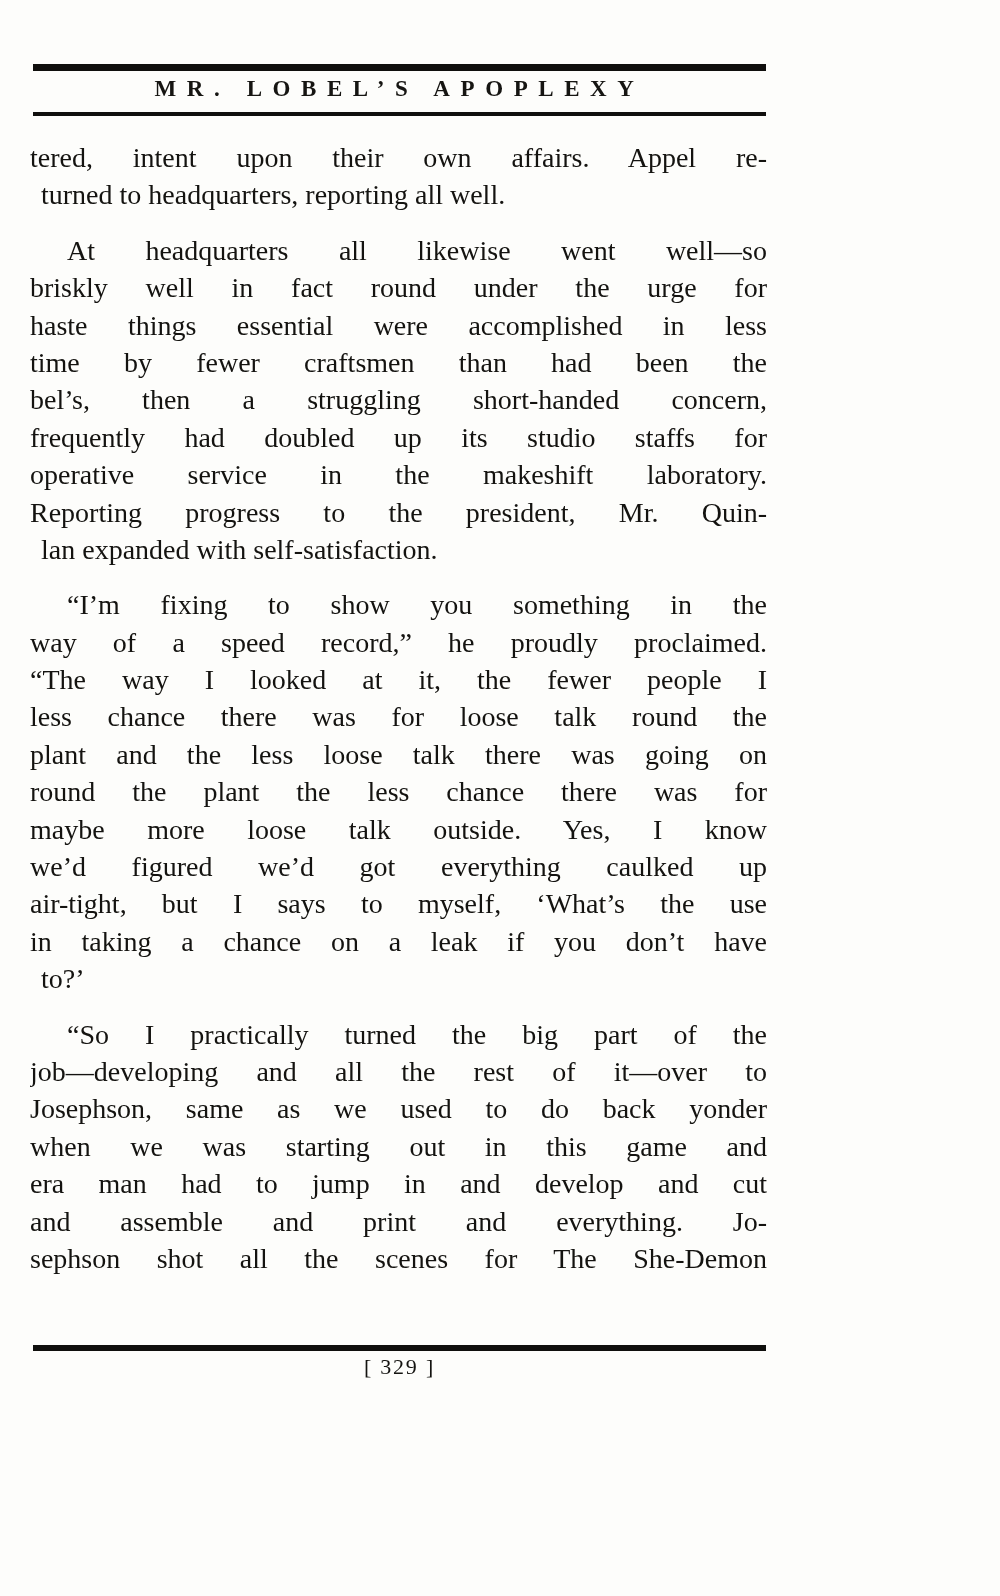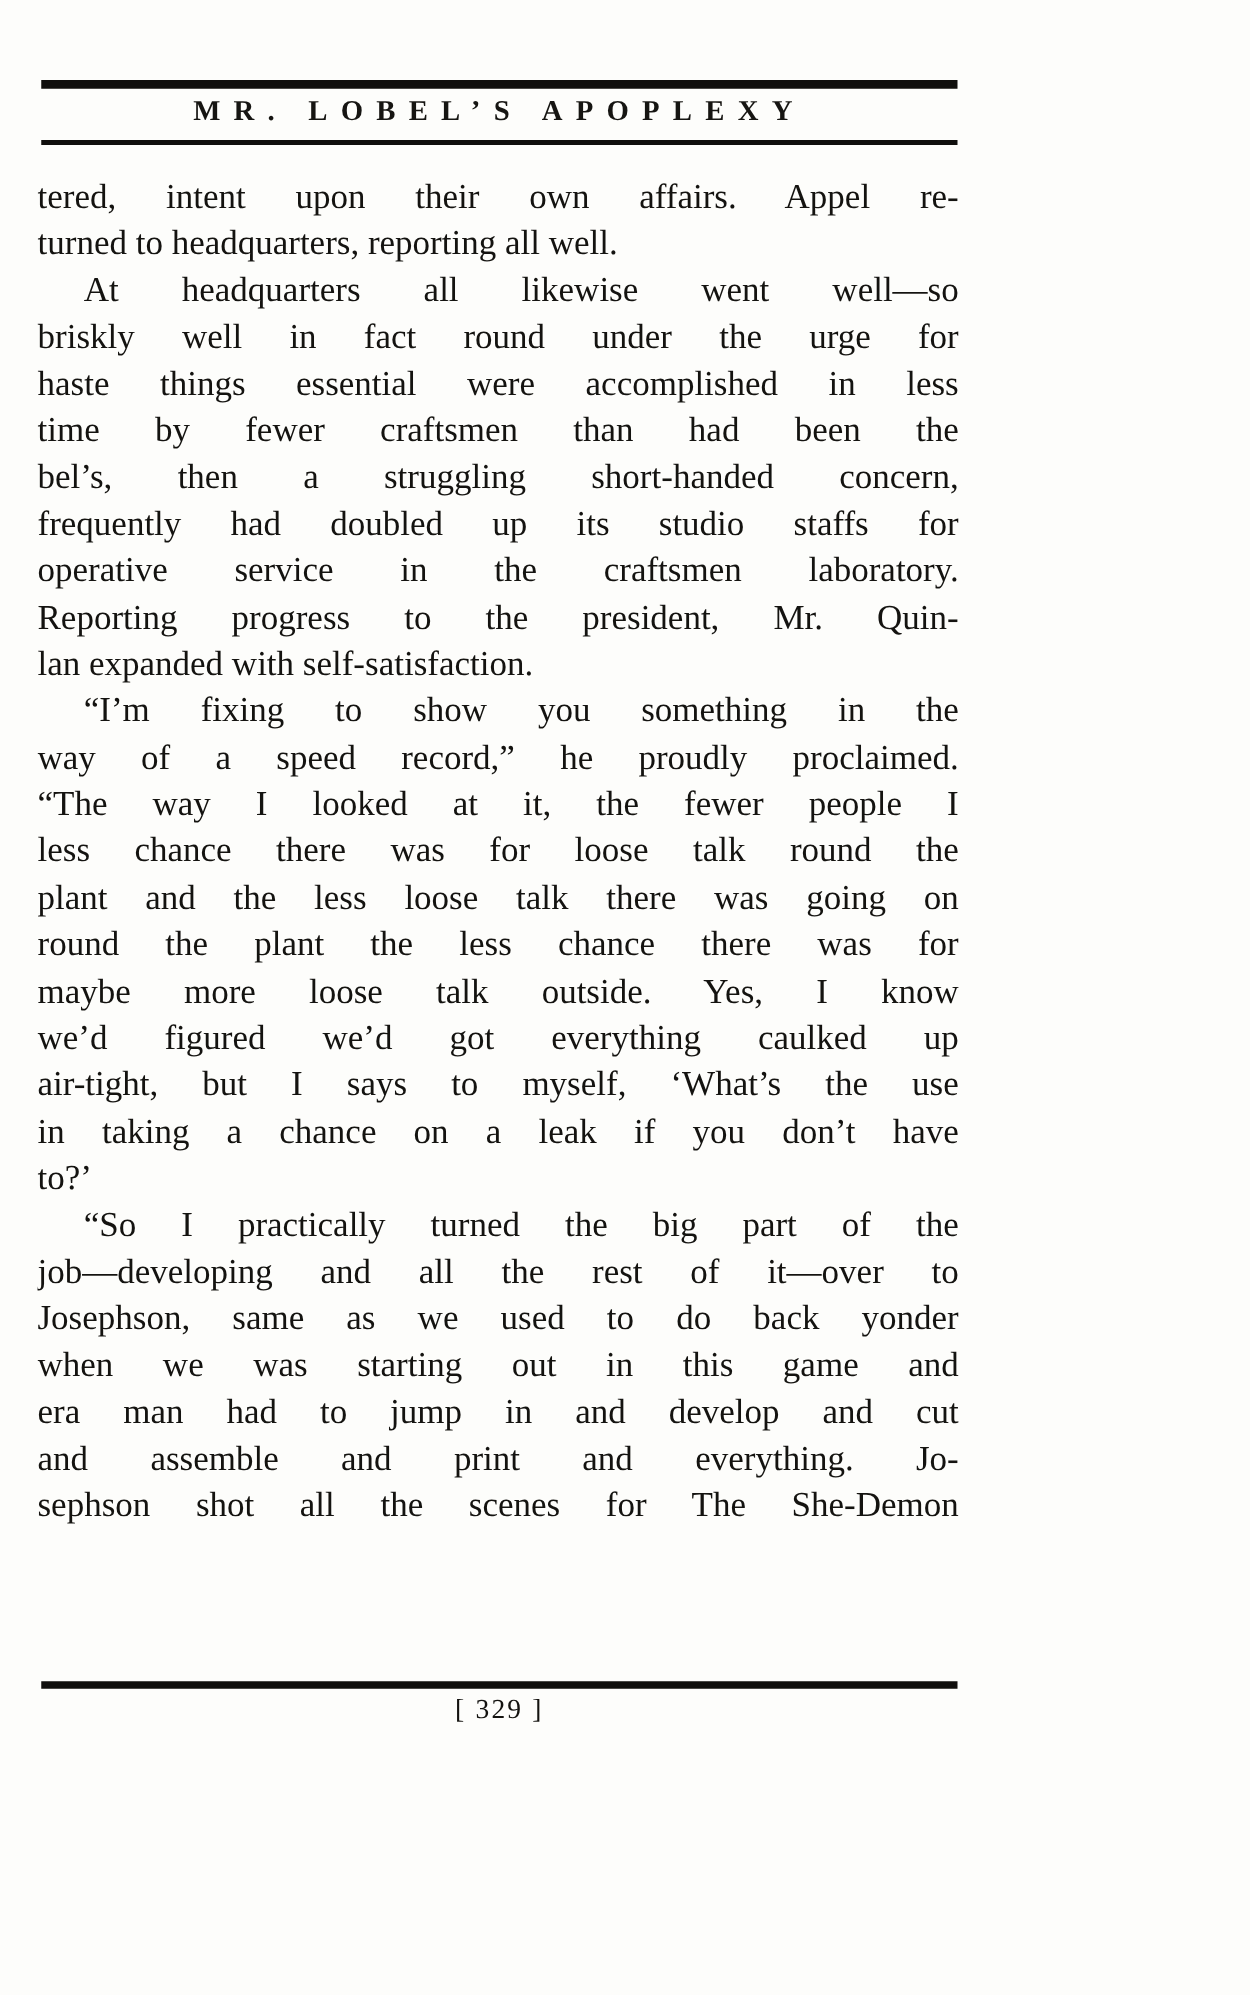--- a/index.html
+++ b/index.html
@@ -50,23 +50,25 @@
     height: 37.4px;
     text-align: justify;
     text-align-last: justify;
     text-justify: inter-word;
     overflow: hidden;
     white-space: nowrap;
   }
   .line.last {
     text-align: right;
     text-align-last: left;
+    margin-left: 11px;
   }
   .line.indent {
     text-indent: 37px;
+    margin-top: 18px;
   }
   .page-number {
     position: absolute;
     left: 33px;
     top: 1354px;
     width: 733px;
     text-align: center;
     font-size: 22px;
     letter-spacing: 0.08em;
     color: #141310;
@@ -82,21 +84,21 @@
 
   <div class="body-text">
       <div class="line">tered, intent upon their own affairs.  Appel re-</div>
       <div class="line last">turned to headquarters, reporting all well.</div>
       <div class="line indent">At headquarters all likewise went well—so</div>
       <div class="line">briskly well in fact round under the urge for</div>
       <div class="line">haste things essential were accomplished in less</div>
       <div class="line">time by fewer craftsmen than had been the</div>
       <div class="line">bel’s, then a struggling short-handed concern,</div>
       <div class="line">frequently had doubled up its studio staffs for</div>
-      <div class="line">operative service in the craftsmen laboratory.</div>
+      <div class="line">operative service in the makeshift laboratory.</div>
       <div class="line">Reporting progress to the president, Mr. Quin-</div>
       <div class="line last">lan expanded with self-satisfaction.</div>
       <div class="line indent">“I’m fixing to show you something in the</div>
       <div class="line">way of a speed record,” he proudly proclaimed.</div>
       <div class="line">“The way I looked at it, the fewer people I</div>
       <div class="line">less chance there was for loose talk round the</div>
       <div class="line">plant and the less loose talk there was going on</div>
       <div class="line">round the plant the less chance there was for</div>
       <div class="line">maybe more loose talk outside.  Yes, I know</div>
       <div class="line">we’d figured we’d got everything caulked up</div>

